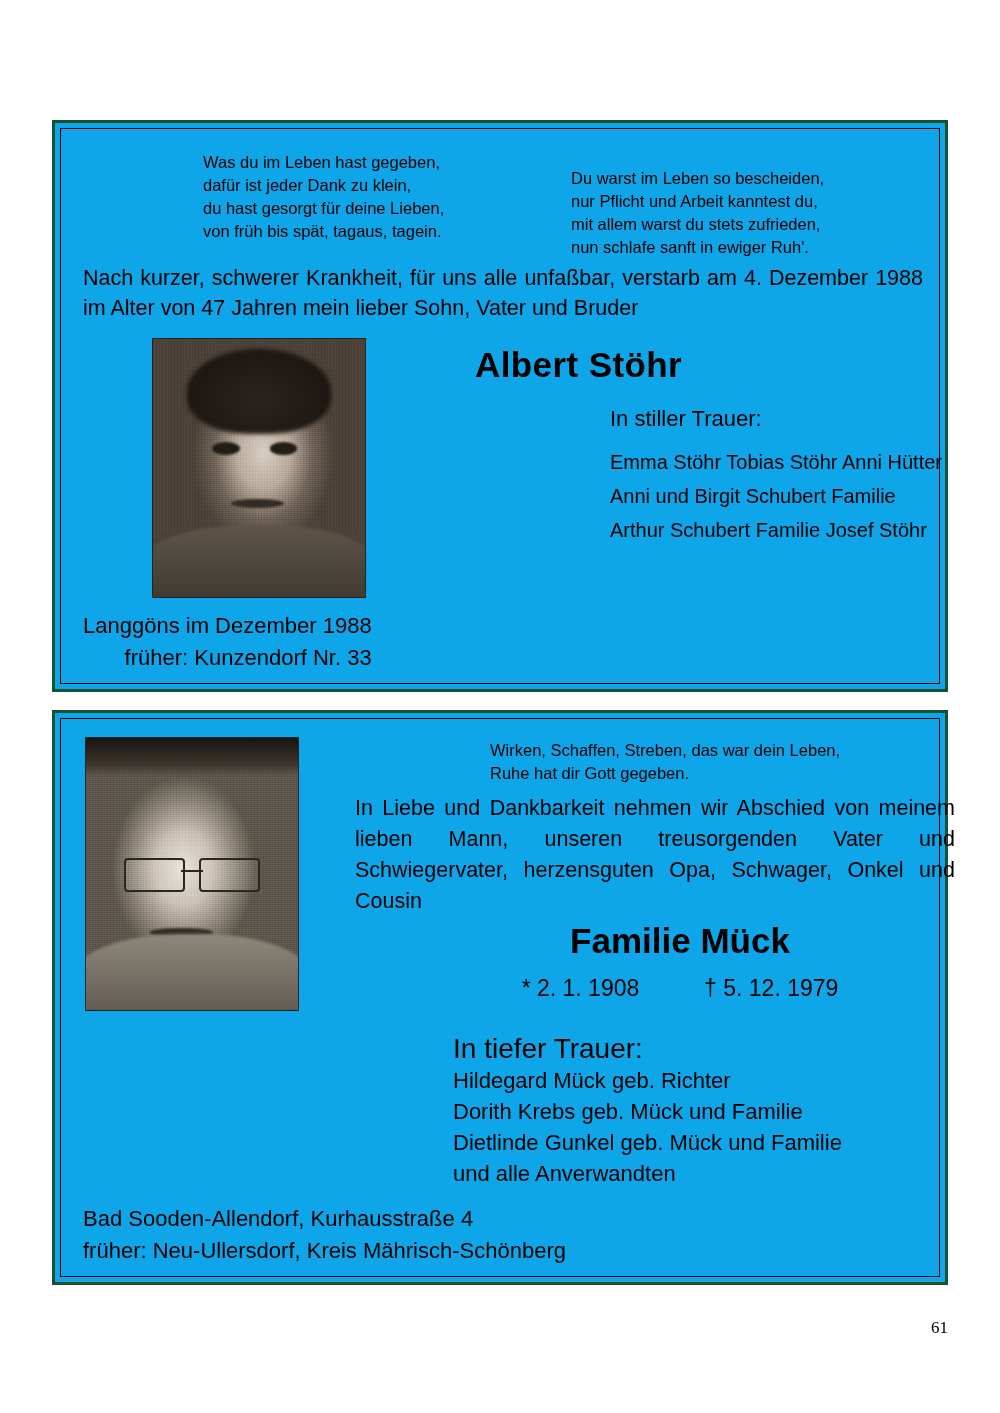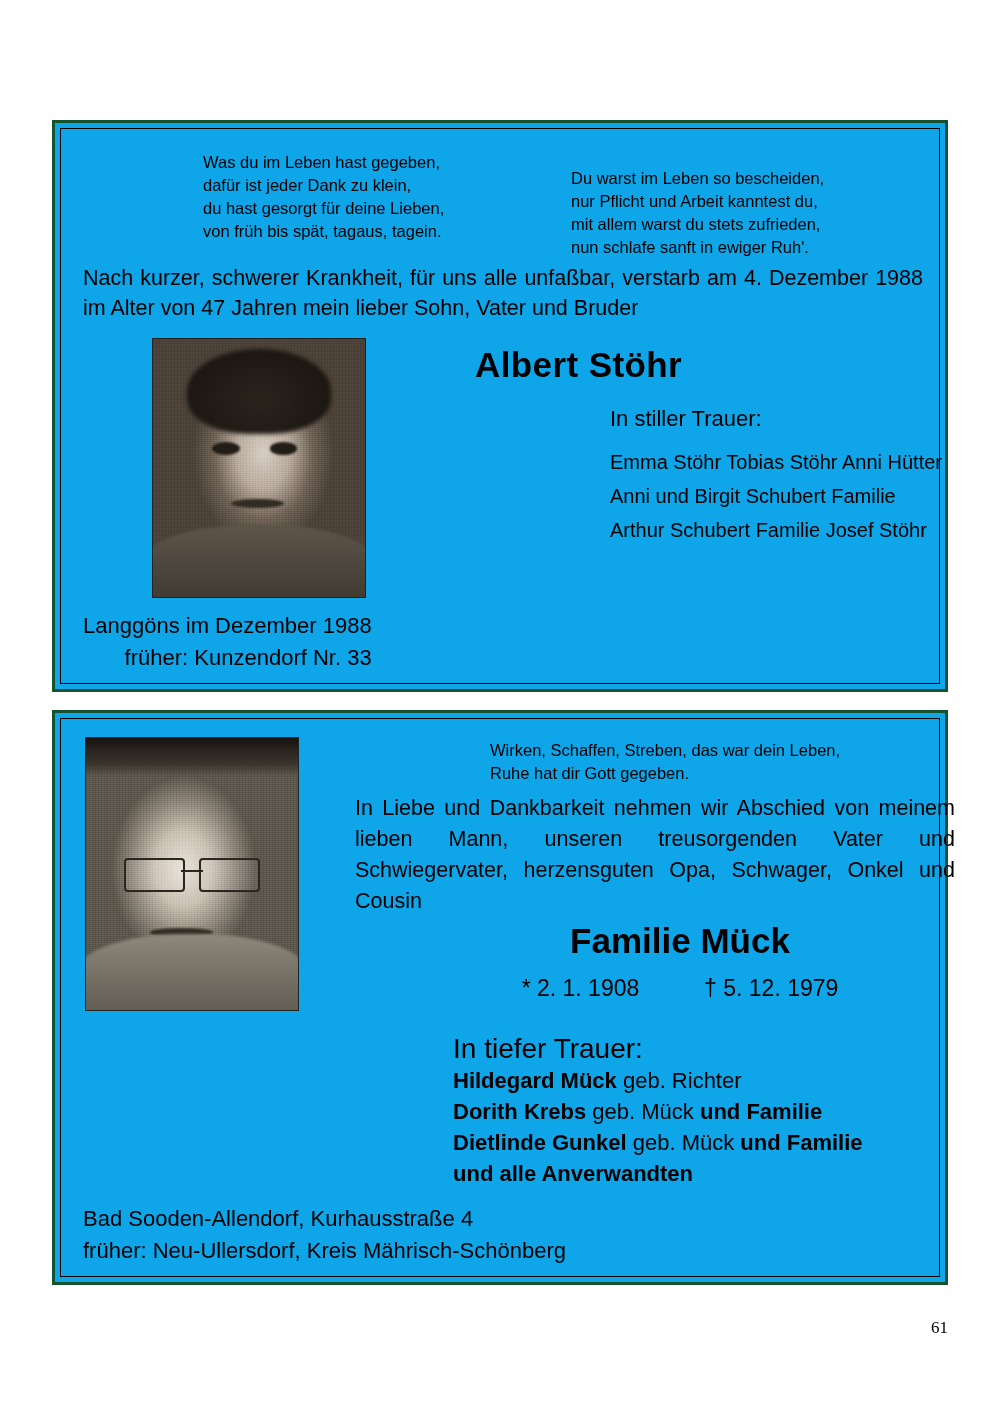--- a/index.html
+++ b/index.html
@@ -270,21 +270,21 @@
     font-size: 28px;
     text-align: right;
   }
   .mourn-list-2 {
     position: absolute;
     left: 398px;
     top: 352px;
     font-size: 22px;
     line-height: 31px;
   }
-  .mourn-list-2 b { font-weight: bold; }
+  .mourn-list-2 b { font-weight: normal; }
   .place-2 {
     position: absolute;
     left: 28px;
     top: 490px;
     font-size: 22px;
     line-height: 32px;
     white-space: pre-line;
   }
 
   .page-number {

